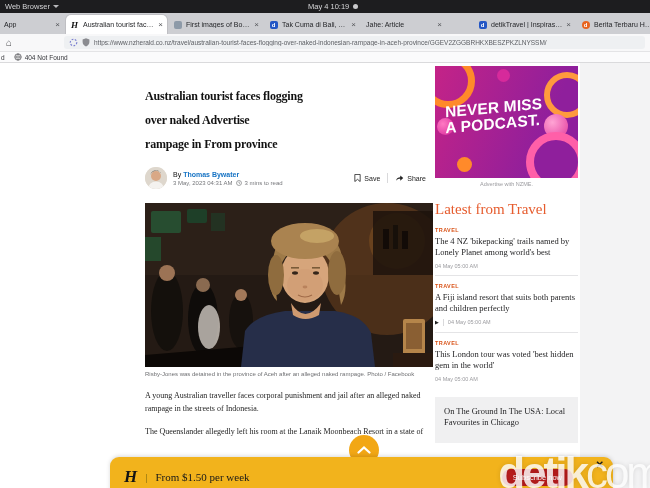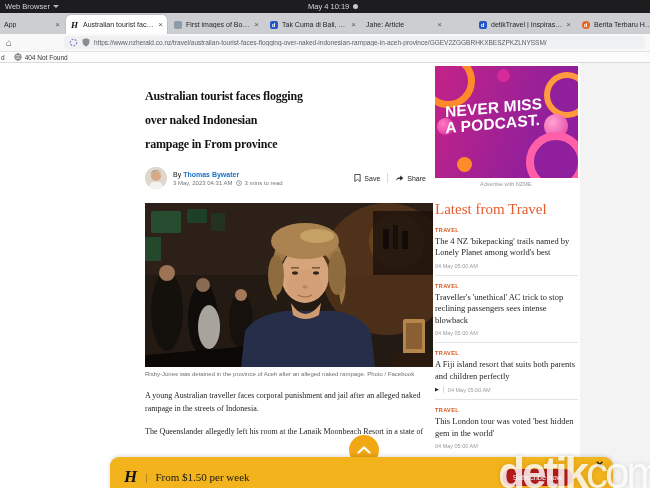--- a/index.html
+++ b/index.html
@@ -199,21 +199,21 @@
     <span>404 Not Found</span>
   </span>
 </div>
 
 <div class="page">
   <div class="gutter-right"></div>
 
   <div class="article">
     <h1 class="headline">
       <span>Australian tourist faces flogging</span>
-      <span>over naked Indonesian</span>
+      <span>over naked Advertise</span>
       <span>rampage in From province</span>
     </h1>
 
     <div class="byline">
       <div class="avatar">
         <svg width="22" height="22" viewBox="0 0 22 22">
           <rect width="22" height="22" fill="#ded7cd"></rect>
           <circle cx="11" cy="9" r="5" fill="#d9a886"></circle>
           <path d="M5.5 8 Q6 3.5 11 3.5 Q16 3.5 16.5 8 Q16.5 5 14 4.3 Q11 3 8 4.5 Q5.8 5.5 5.5 8 Z" fill="#3a2e26"></path>
           <path d="M3 22 Q4 14.5 11 14.5 Q18 14.5 19 22 Z" fill="#f4f2ef"></path>
@@ -317,27 +317,20 @@
 
     <div class="side-item">
       <div class="kicker">TRAVEL</div>
       <h3>The 4 NZ 'bikepacking' trails named by Lonely Planet among world's best</h3>
       <div class="side-date">
           <span>04 May 05:00 AM</span>
         </div>
     </div>
     <div class="side-item">
       <div class="kicker">TRAVEL</div>
-      <h3>Traveller's 'unethical' AC trick to stop reclining passengers sees intense blowback</h3>
-      <div class="side-date">
-          <span>04 May 05:00 AM</span>
-        </div>
-    </div>
-    <div class="side-item">
-      <div class="kicker">TRAVEL</div>
       <h3>A Fiji island resort that suits both parents and children perfectly</h3>
       <div class="side-date">
         <span class="playtri">▶</span>
         <span class="vsep"></span>
         <span>04 May 05:00 AM</span>
       </div>
     </div>
     <div class="side-item" style="border-bottom:none;">
       <div class="kicker">TRAVEL</div>
       <h3>This London tour was voted 'best hidden gem in the world'</h3>

